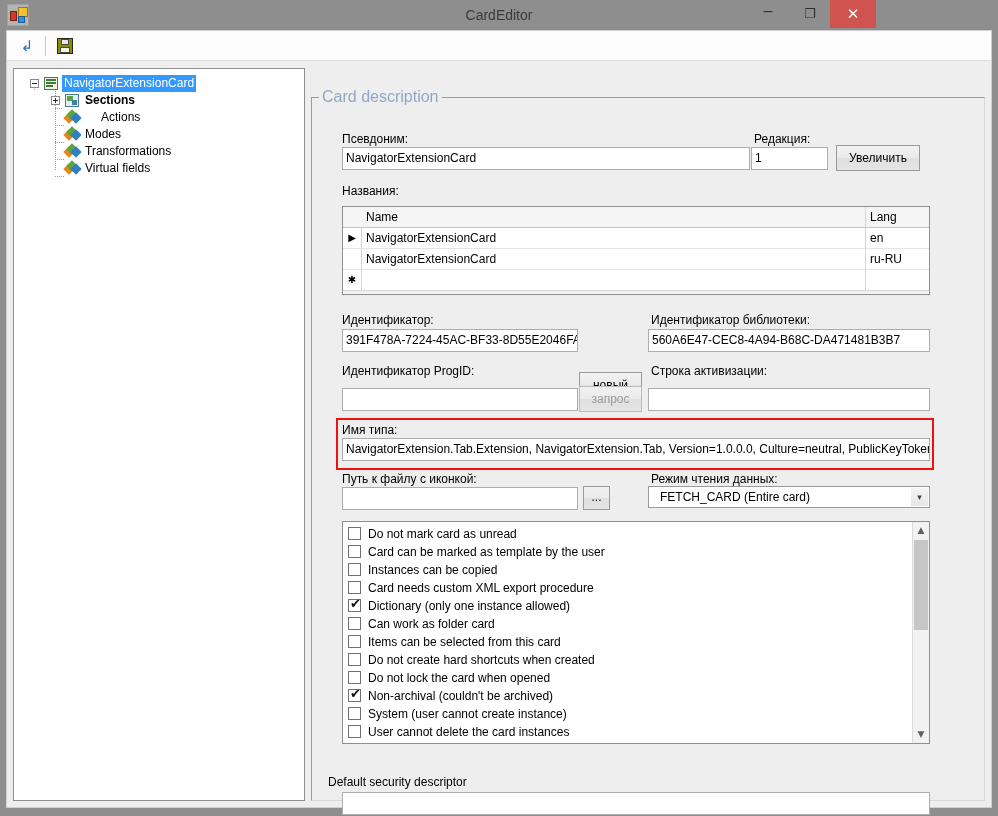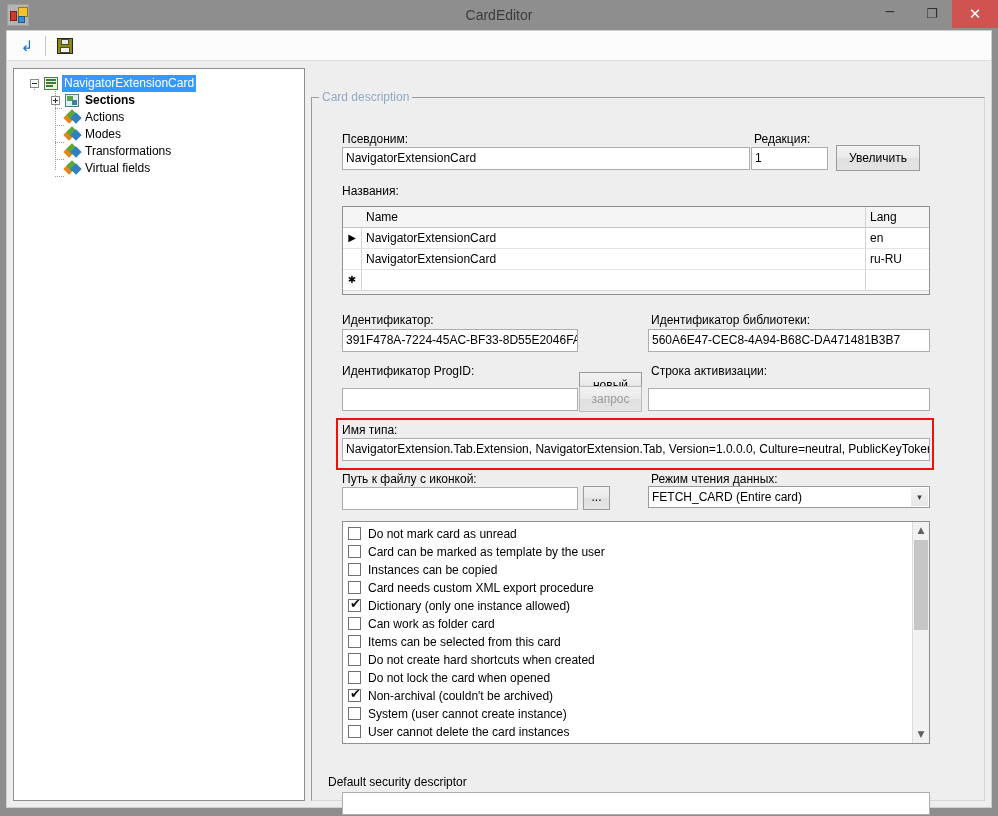--- a/index.html
+++ b/index.html
@@ -23,21 +23,21 @@
     left: 0; top: 0;
     width: 998px; height: 816px;
     background: #8e8e8e;
     box-sizing: border-box;
   }
 
   
   #titlebar {
     position: absolute;
     left: 0; top: 0;
-    width: 998px; height: 30px;
+    width: 876px; height: 30px;
     background: #8e8e8e;
   }
   #app-icon {
     position: absolute;
     left: 7px; top: 4px;
     width: 22px; height: 22px;
     background: #b4b4b4;
     border: 1px solid #a0a0a0;
     box-sizing: border-box;
   }
@@ -272,21 +272,21 @@
     border-right: 1px solid #d8d8d8;
     border-bottom: 1px solid #d8d8d8;
     box-sizing: border-box;
   }
   #groupbox-legend {
     position: absolute;
     left: 8px; top: 22px;
     padding: 0 3px;
     background: #efeeee;
     color: #8fa9c4;
-    font-size: 12px;
+    font-size: 16px;
     line-height: 14px;
   }
 
   
   .lbl {
     position: absolute;
     font-size: 12px;
     line-height: 15px;
     color: #000;
     white-space: nowrap;
@@ -315,21 +315,21 @@
     cursor: default;
     white-space: nowrap;
   }
   .btn.disabled { color: #9a9a9a; border-color: #bcbcbc; }
   .combo {
     position: absolute;
     box-sizing: border-box;
     background: #ffffff;
     border: 1px solid #9a9a9a;
     font-size: 12px;
-    padding: 0 3px;
+    padding: 0 11px;
     color: #000;
     white-space: nowrap;
     overflow: hidden;
   }
   .combo .arrow {
     position: absolute;
     right: 1px; top: 1px;
     width: 17px; height: 18px;
     background: linear-gradient(to bottom, #f4f4f4, #e6e6e6);
     text-align: center;
@@ -565,21 +565,21 @@
         </span>
         <span class="tree-label" style="left:69px;font-weight:bold;">Sections</span>
       </div>
 
       <div class="tree-row" style="left:0; top:40px; width:286px;">
         <span class="icon-diamond" style="left:51px;">
           <i class="d-or"></i>
             <i class="d-gr"></i>
             <i class="d-bl"></i>
         </span>
-        <span class="tree-label" style="left:69px;text-align:center;">Actions</span>
+        <span class="tree-label" style="left:85px;text-align:center;">Actions</span>
       </div>
 
       <div class="tree-row" style="left:0; top:57px; width:286px;">
         <span class="icon-diamond" style="left:51px;">
           <i class="d-or"></i>
             <i class="d-gr"></i>
             <i class="d-bl"></i>
         </span>
         <span class="tree-label" style="left:69px;">Modes</span>
       </div>

